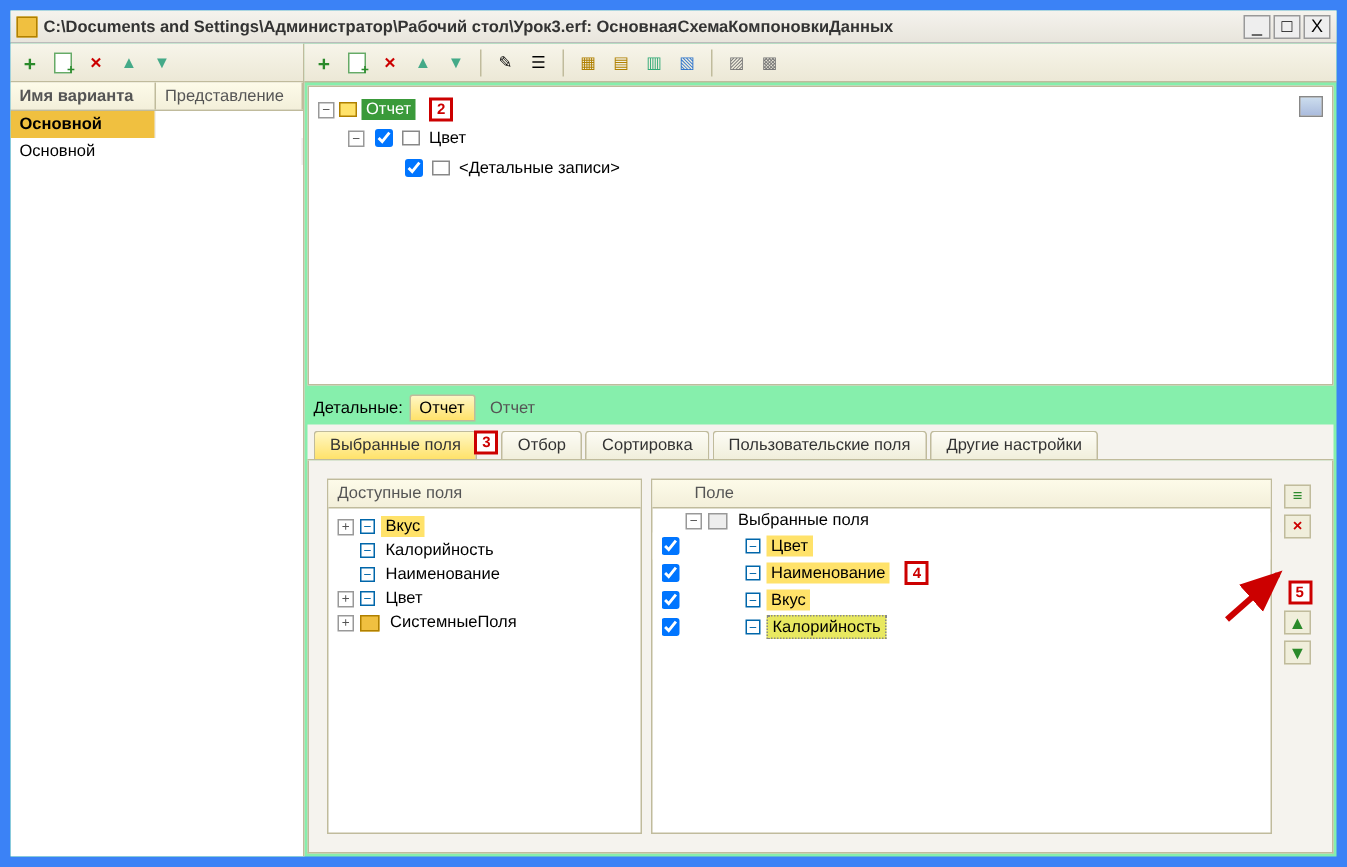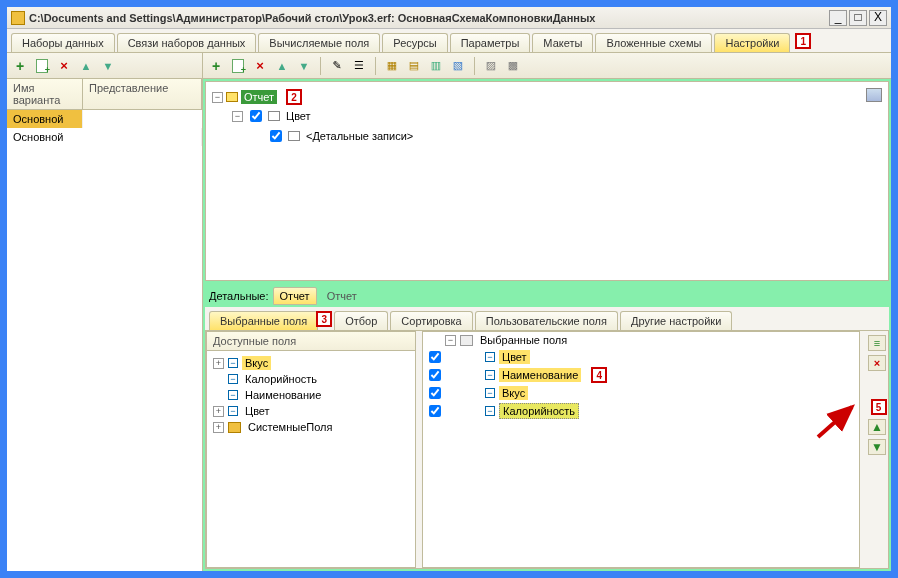--- a/index.html
+++ b/index.html
@@ -21,40 +21,40 @@
   .ico-doc { width:12px;height:14px;background:#fff;border:1px solid #6a6;position:relative; }
   .ico-doc::after{content:"+";position:absolute;right:-3px;bottom:-3px;color:#2a8a2a;font-size:9px;font-weight:bold;}
   .ico-x { color:#c00; font-weight:bold; font-size:13px; }
   .ico-up { color:#4a8; font-size:11px; }
   .ico-dn { color:#4a8; font-size:11px; }
   .grid-header { display:flex; background:linear-gradient(#fdfbe9,#f3efda); border-bottom:1px solid #c0bb9c; }
   .grid-header div { padding:3px 6px; border-right:1px solid #c0bb9c; color:#555; }
   .grid-row { display:flex;flex-direction:column; }
   .grid-row div { padding:3px 6px; border-right:1px solid #eee; }
   .grid-row.sel div:first-child { background:#f0c040; color:#000; }
-  .col1 { width:76px; } .col2 { flex:1; }
+  .col1 { width:97px;font-weight:bold; } .col2 { flex:1; }
   .right-panel { flex:1; display:flex; flex-direction:column; }
   .toolbar2 { height:26px; background:linear-gradient(#f7f5ea,#ece8d6); border-bottom:1px solid #c0bb9c; display:flex; align-items:center; padding:0 4px; gap:4px; }
   .sep { width:1px; height:18px; background:#c0bb9c; margin:0 3px; }
   .tree-area { flex:0 0 200px; background:#fff; border:1px solid #c0bb9c; margin:2px; position:relative; padding:6px; }
   .list-icon { position:absolute; top:6px; right:6px; width:16px; height:14px; border:1px solid #888; background:linear-gradient(#cde,#abd); cursor:pointer; }
   .tree-node { display:flex; align-items:center; gap:3px; padding:1px 0; }
   .expander { width:11px; height:11px; border:1px solid #999; display:flex; align-items:center; justify-content:center; font-size:9px; line-height:9px; cursor:pointer; background:#fff; color:#555; }
   .chk { width:12px; height:12px; }
   .node-icon { width:12px; height:10px; background:#fff; border:1px solid #888; }
   .node-icon.yellow { background:#ffe26a; border-color:#b08000; }
   .node-label { padding:1px 3px; }
   .node-label.hl { background:#3a9a3a; color:#fff; }
   .bottom-zone { flex:1; display:flex; flex-direction:column; margin:2px; }
   .settings-label-row { display:flex; align-items:center; gap:4px; padding:2px 4px; }
   .mini-tab { padding:2px 6px; border:1px solid #c0bb9c; background:linear-gradient(#fdfcf5,#f0eedb); border-radius:2px 2px 0 0; cursor:pointer; }
   .mini-tab.active { background:linear-gradient(#fff7c4,#ffe26a); }
   .mini-static { padding:2px 6px; color:#555; }
   .sub-tabs { display:flex; border-bottom:1px solid #c0bb9c; padding:4px 4px 0 4px; background:#f5f3ee; align-items:center; }
-  .sub-body { flex:1; display:flex; gap:6px; padding:0; background:#f5f3ee; border:1px solid #c0bb9c; border-top:none; }
+  .sub-body { flex:1; display:flex; gap:6px; padding:12px; background:#f5f3ee; border:1px solid #c0bb9c; border-top:none; }
   .pane { flex:1; background:#fff; border:1px solid #c0bb9c; display:flex; flex-direction:column; }
   .pane-header { background:linear-gradient(#fdfbe9,#f3efda); border-bottom:1px solid #c0bb9c; padding:3px 6px; color:#555; }
   .pane-body { flex:1; overflow:auto; padding:4px; }
   .field-row { display:flex; align-items:center; gap:4px; padding:1px 2px; }
   .minus { width:10px; height:10px; border:1px solid #06a; color:#06a; display:flex; align-items:center; justify-content:center; font-size:9px; line-height:8px; background:#fff; }
   .folder { width:13px; height:11px; background:#f0c040; border:1px solid #b08000; }
   .field-label { padding:1px 3px; }
   .field-label.sel { background:#ffe26a; }
   .field-label.selgreen { background:#e8e860; border:1px dotted #888; }
   .side-buttons { width:22px; display:flex; flex-direction:column; gap:4px; align-items:center; padding-top:4px; }
@@ -69,31 +69,20 @@
 
 <div class="window">
   <div class="titlebar">
     <span class="icon"></span>
     <span class="title">C:\Documents and Settings\Администратор\Рабочий стол\Урок3.erf: ОсновнаяСхемаКомпоновкиДанных</span>
     <span class="winbtn">_</span>
     <span class="winbtn">□</span>
     <span class="winbtn">X</span>
   </div>
 
-  <div class="tabs-main">
-    <div class="tab">Наборы данных</div>
-    <div class="tab">Связи наборов данных</div>
-    <div class="tab">Вычисляемые поля</div>
-    <div class="tab">Ресурсы</div>
-    <div class="tab">Параметры</div>
-    <div class="tab">Макеты</div>
-    <div class="tab">Вложенные схемы</div>
-    <div class="tab active">Настройки</div>
-    <span class="redbox">1</span>
-  </div>
 
   <div class="body-row">
 
     <div class="left-panel">
       <div class="toolbar">
         <span class="tbtn">
             <span class="ico-plus">+</span>
           </span>
         <span class="tbtn">
             <span class="ico-doc"></span>
@@ -215,20 +204,21 @@
               </div>
               <div class="field-row">
                 <span class="expander">+</span>
                 <span class="folder"></span>
                 <span class="field-label">СистемныеПоля</span>
               </div>
             </div>
           </div>
 
           <div class="pane">
+            <div class="pane-header" style="padding-left:28px">Поле</div>
             <div class="pane-body" style="padding:0">
               <div class="sel-pane-row">
                 <div class="sel-chk"></div>
                 <div class="sel-body">
                   <span class="expander">−</span>
                   <span class="folder" style="background:#eee;border-color:#999"></span>
                   <span class="field-label">Выбранные поля</span>
                 </div>
               </div>
               <div class="sel-pane-row" style="background:#fff">

